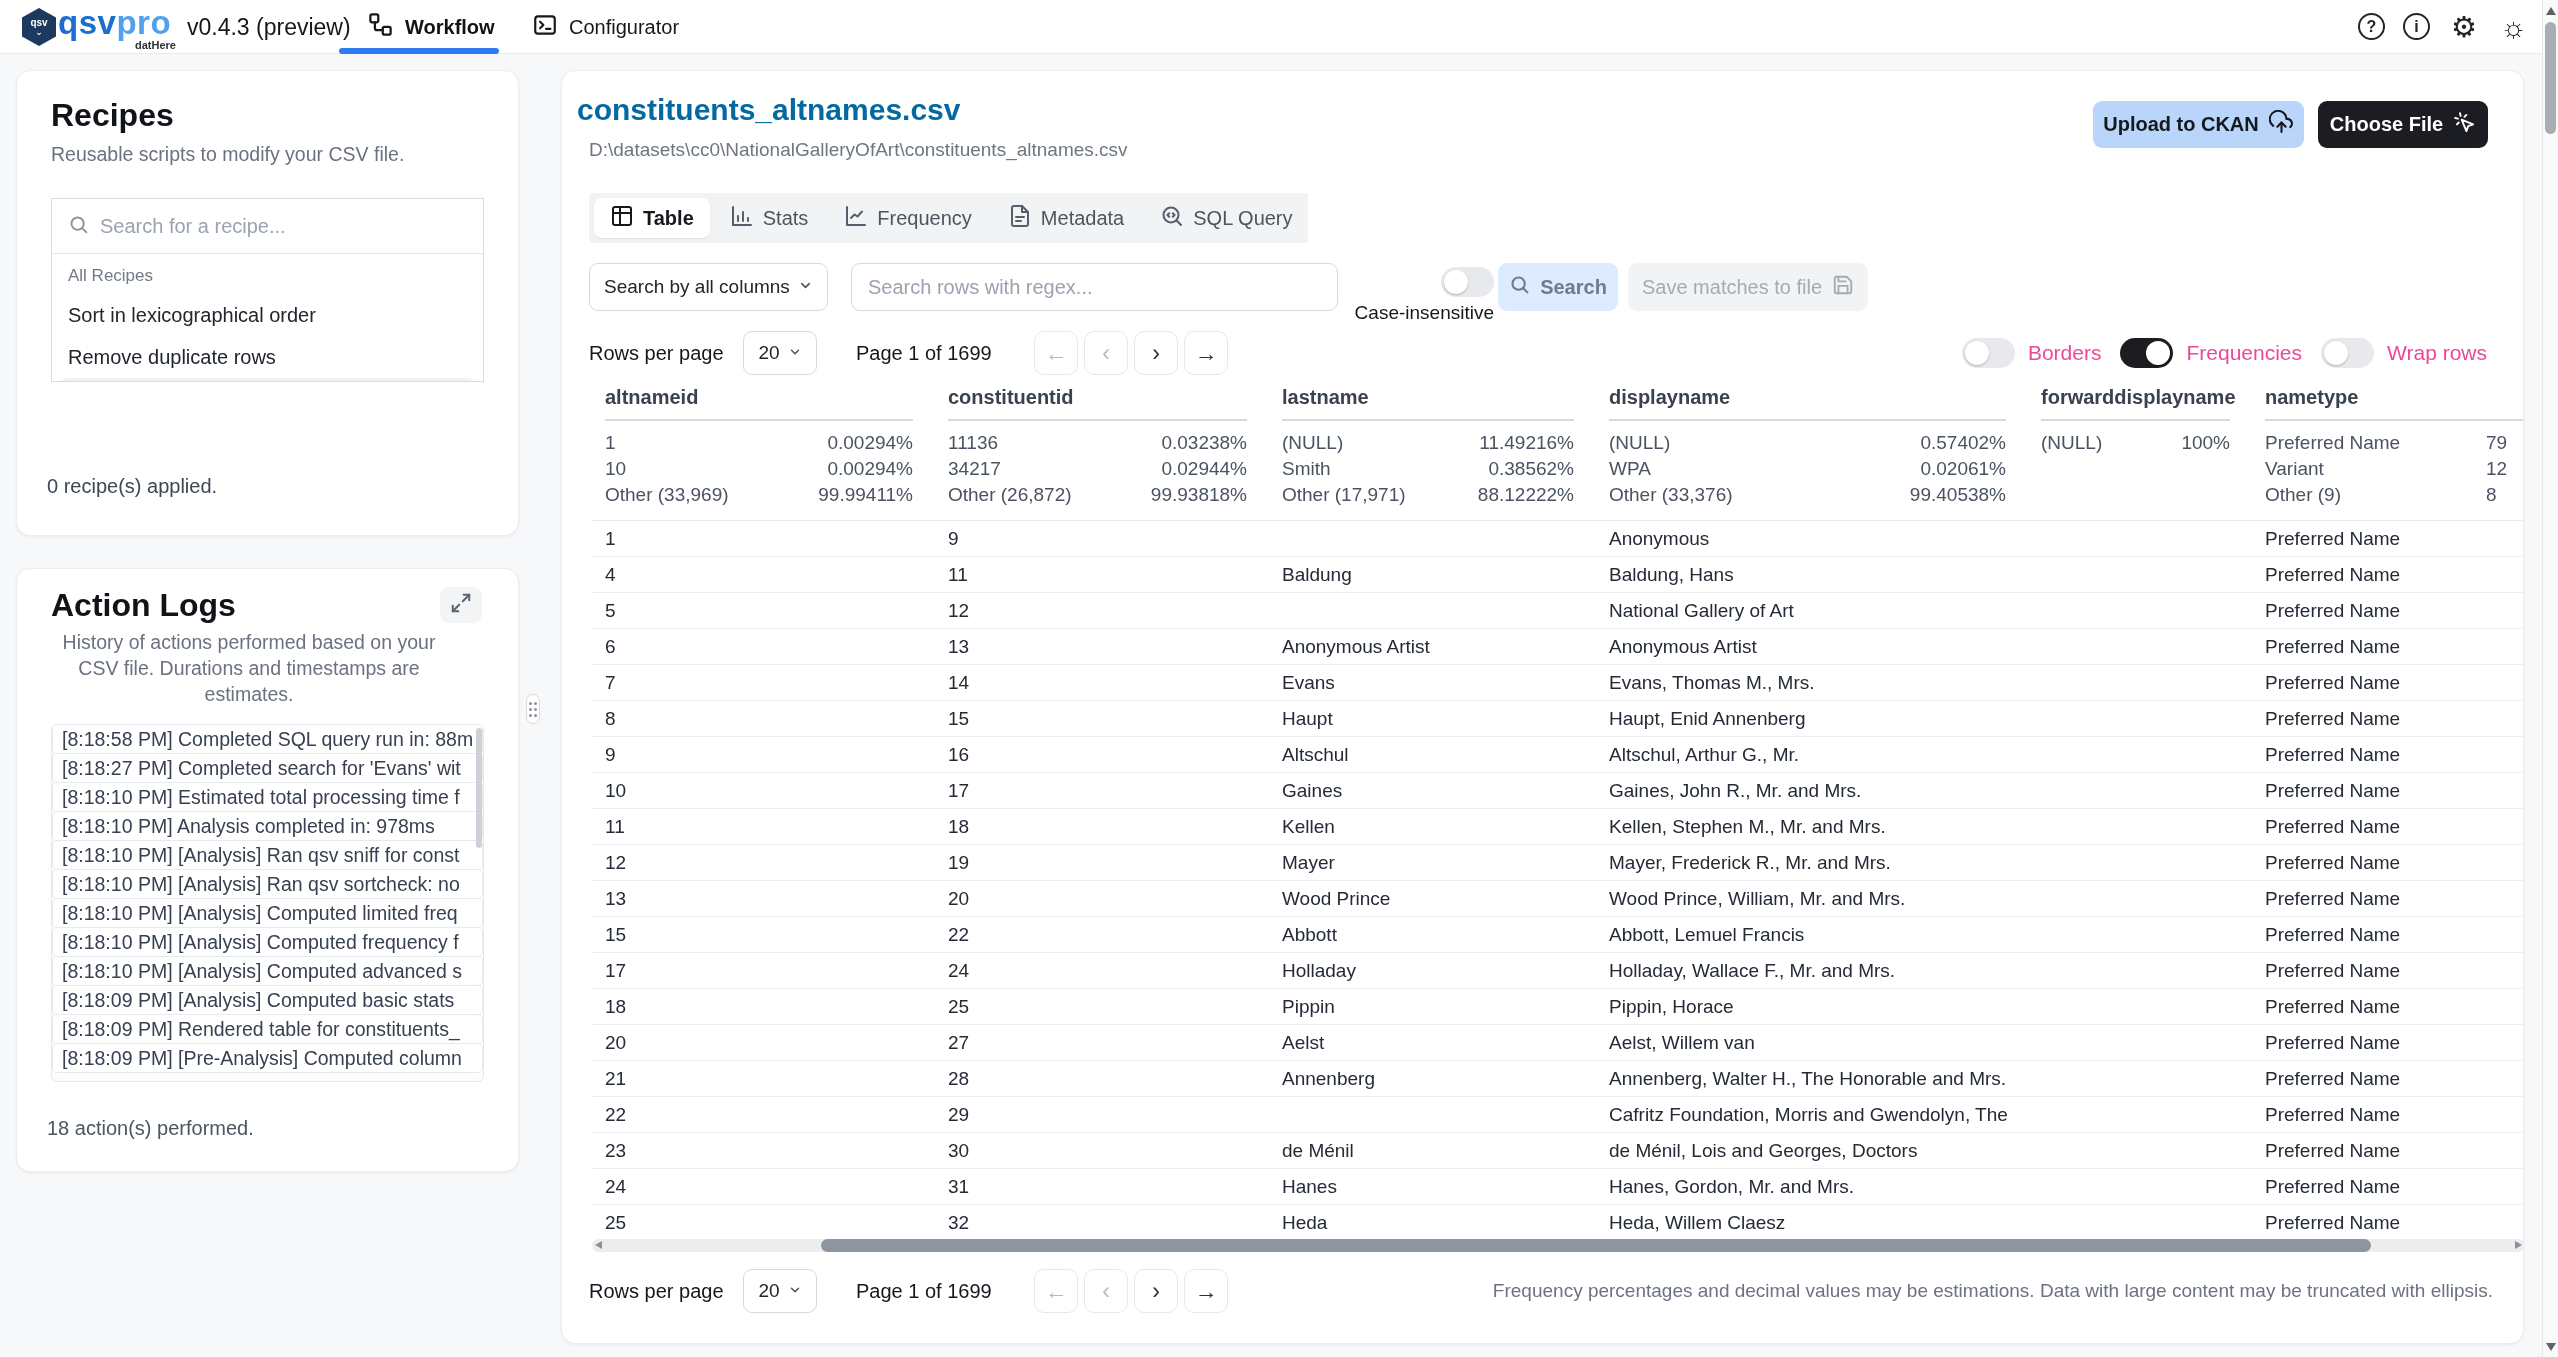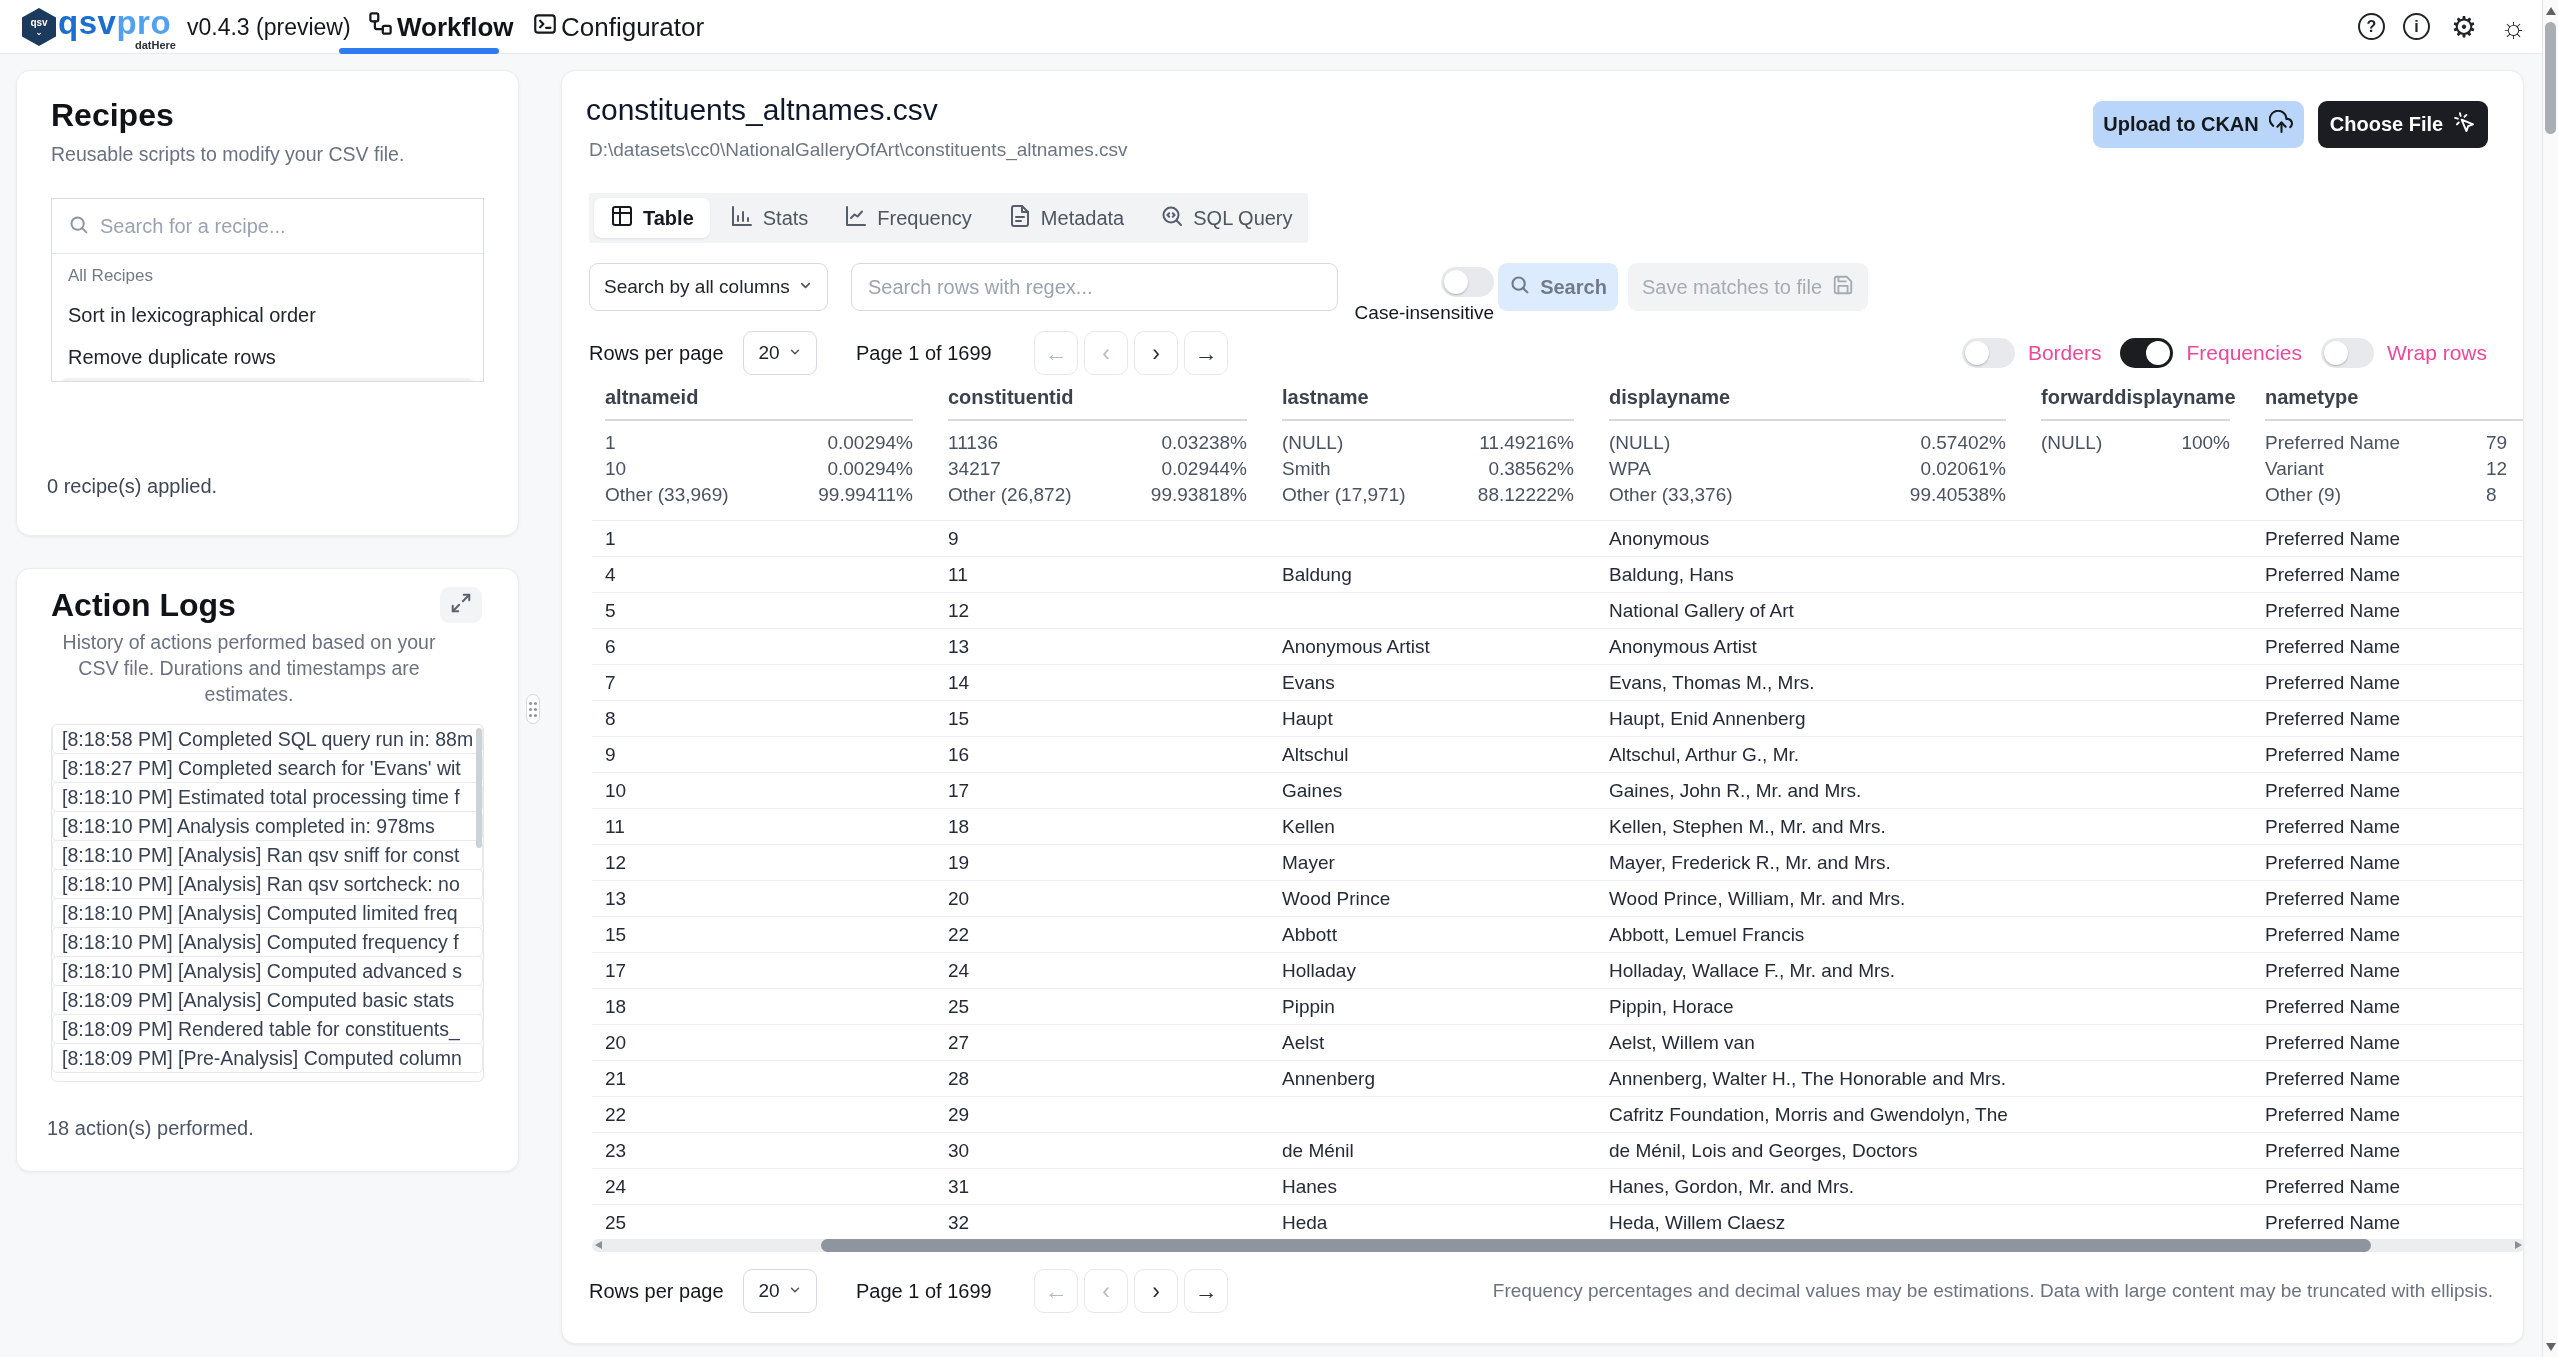--- a/index.html
+++ b/index.html
@@ -10,21 +10,21 @@
   
   .topbar { position:absolute; left:0; top:0; width:2558px; height:54px; background:#fff; border-bottom:1px solid #e8eaed; z-index:5; }
   .logo-hex { position:absolute; left:22px; top:8px; width:34px; height:38px; background:#1c3a5e;
     clip-path:polygon(50% 0,100% 25%,100% 75%,50% 100%,0 75%,0 25%); color:#fff; font-size:10px; font-weight:700;
     display:flex; flex-direction:column; align-items:center; justify-content:center; line-height:10px; }
   .logo-hex .chev { font-size:9px; line-height:8px; }
   .logo-word { position:absolute; left:58px; top:4px; font-size:33px; font-weight:800; letter-spacing:.5px; }
   .logo-word .qsv { color:#1a6ed0; } .logo-word .pro { color:#52a1f0; }
   .logo-sub { position:absolute; left:58px; top:39px; width:118px; text-align:right; font-size:11px; font-weight:700; color:#2b2f36; }
   .version { position:absolute; left:187px; top:0; line-height:54px; font-size:23px; font-weight:500; color:#14171c; }
-  .nav-tab { position:absolute; top:0; height:54px; display:flex; align-items:center; gap:3px; font-size:26px; }
+  .nav-tab { position:absolute; top:0; height:54px; display:flex; align-items:center; gap:11px; font-size:20px; }
   .nav-workflow { left:367px; font-weight:600; color:#101418; }
   .nav-config  { left:532px; font-weight:500; color:#15181d; }
   .nav-underline { position:absolute; left:339px; top:48px; width:160px; height:6px; background:#2f7cf2; border-radius:3px; }
   .tb-icon { width:27px; height:27px; border:2.5px solid #212529; border-radius:50%; position:absolute; top:13px;
     display:flex; align-items:center; justify-content:center; font-size:16px; font-weight:700; color:#212529; }
   .tb-glyph { position:absolute; top:8px; font-size:29px; color:#212529; line-height:38px; }
 
   
   .card { position:absolute; background:#fff; border:1px solid #ebedf0; border-radius:14px; box-shadow:0 1px 3px rgba(16,24,40,.06); }
 
@@ -55,21 +55,21 @@
     font-size:19.5px; color:#374151; line-height:28px; padding:0 9px; white-space:nowrap; overflow:hidden; }
   .log-scroll { position:absolute; right:1px; top:3px; width:6px; height:120px; background:#cdd2d8; border-radius:3px; }
   .logs-status { position:absolute; left:30px; top:548px; font-size:20px; color:#4b5563; }
 
   .side-handle { position:absolute; left:526px; top:694px; width:14px; height:30px; background:#fff; border:1px solid #d6d9dd; border-radius:7px;
     display:flex; align-items:center; justify-content:center; }
   .grip-dot { width:3px; height:3px; border-radius:50%; background:#8d949d; box-shadow:0 6px 0 #8d949d,0 -6px 0 #8d949d,5px 0 0 #8d949d,5px 6px 0 #8d949d,5px -6px 0 #8d949d; margin-right:5px; }
 
   
   .main-card { left:561px; top:70px; width:1963px; height:1274px; overflow:hidden; }
-  .file-title { position:absolute; left:24px; top:22px; font-size:30px; font-weight:400; color:#0f172a; }
+  .file-title { position:absolute; left:15px; top:22px; font-size:30px; font-weight:700; color:#0369a1; }
   .file-path  { position:absolute; left:27px; top:68px; font-size:19px; color:#6e7681; }
   .btn { display:flex; align-items:center; justify-content:center; gap:10px; border-radius:9px; font-size:20px; font-weight:600; }
   .upload-btn { position:absolute; left:1531px; top:30px; width:211px; height:47px; background:#b9d6fa; color:#15181d; }
   .choose-btn { position:absolute; left:1756px; top:30px; width:170px; height:47px; background:#1b1d22; color:#fff; }
 
   .view-tabs { position:absolute; left:27px; top:122px; width:719px; height:50px; background:#f1f3f5; border-radius:2px;
     display:flex; align-items:center; padding:5px; gap:4px; }
   .vtab { display:flex; align-items:center; gap:9px; height:40px; padding:0 16px; border-radius:8px; font-size:20px; font-weight:500; color:#4c5560; white-space:nowrap; }
   .vtab.active { background:#fff; color:#15181d; font-weight:600; box-shadow:0 1px 2px rgba(0,0,0,.08); }
 

